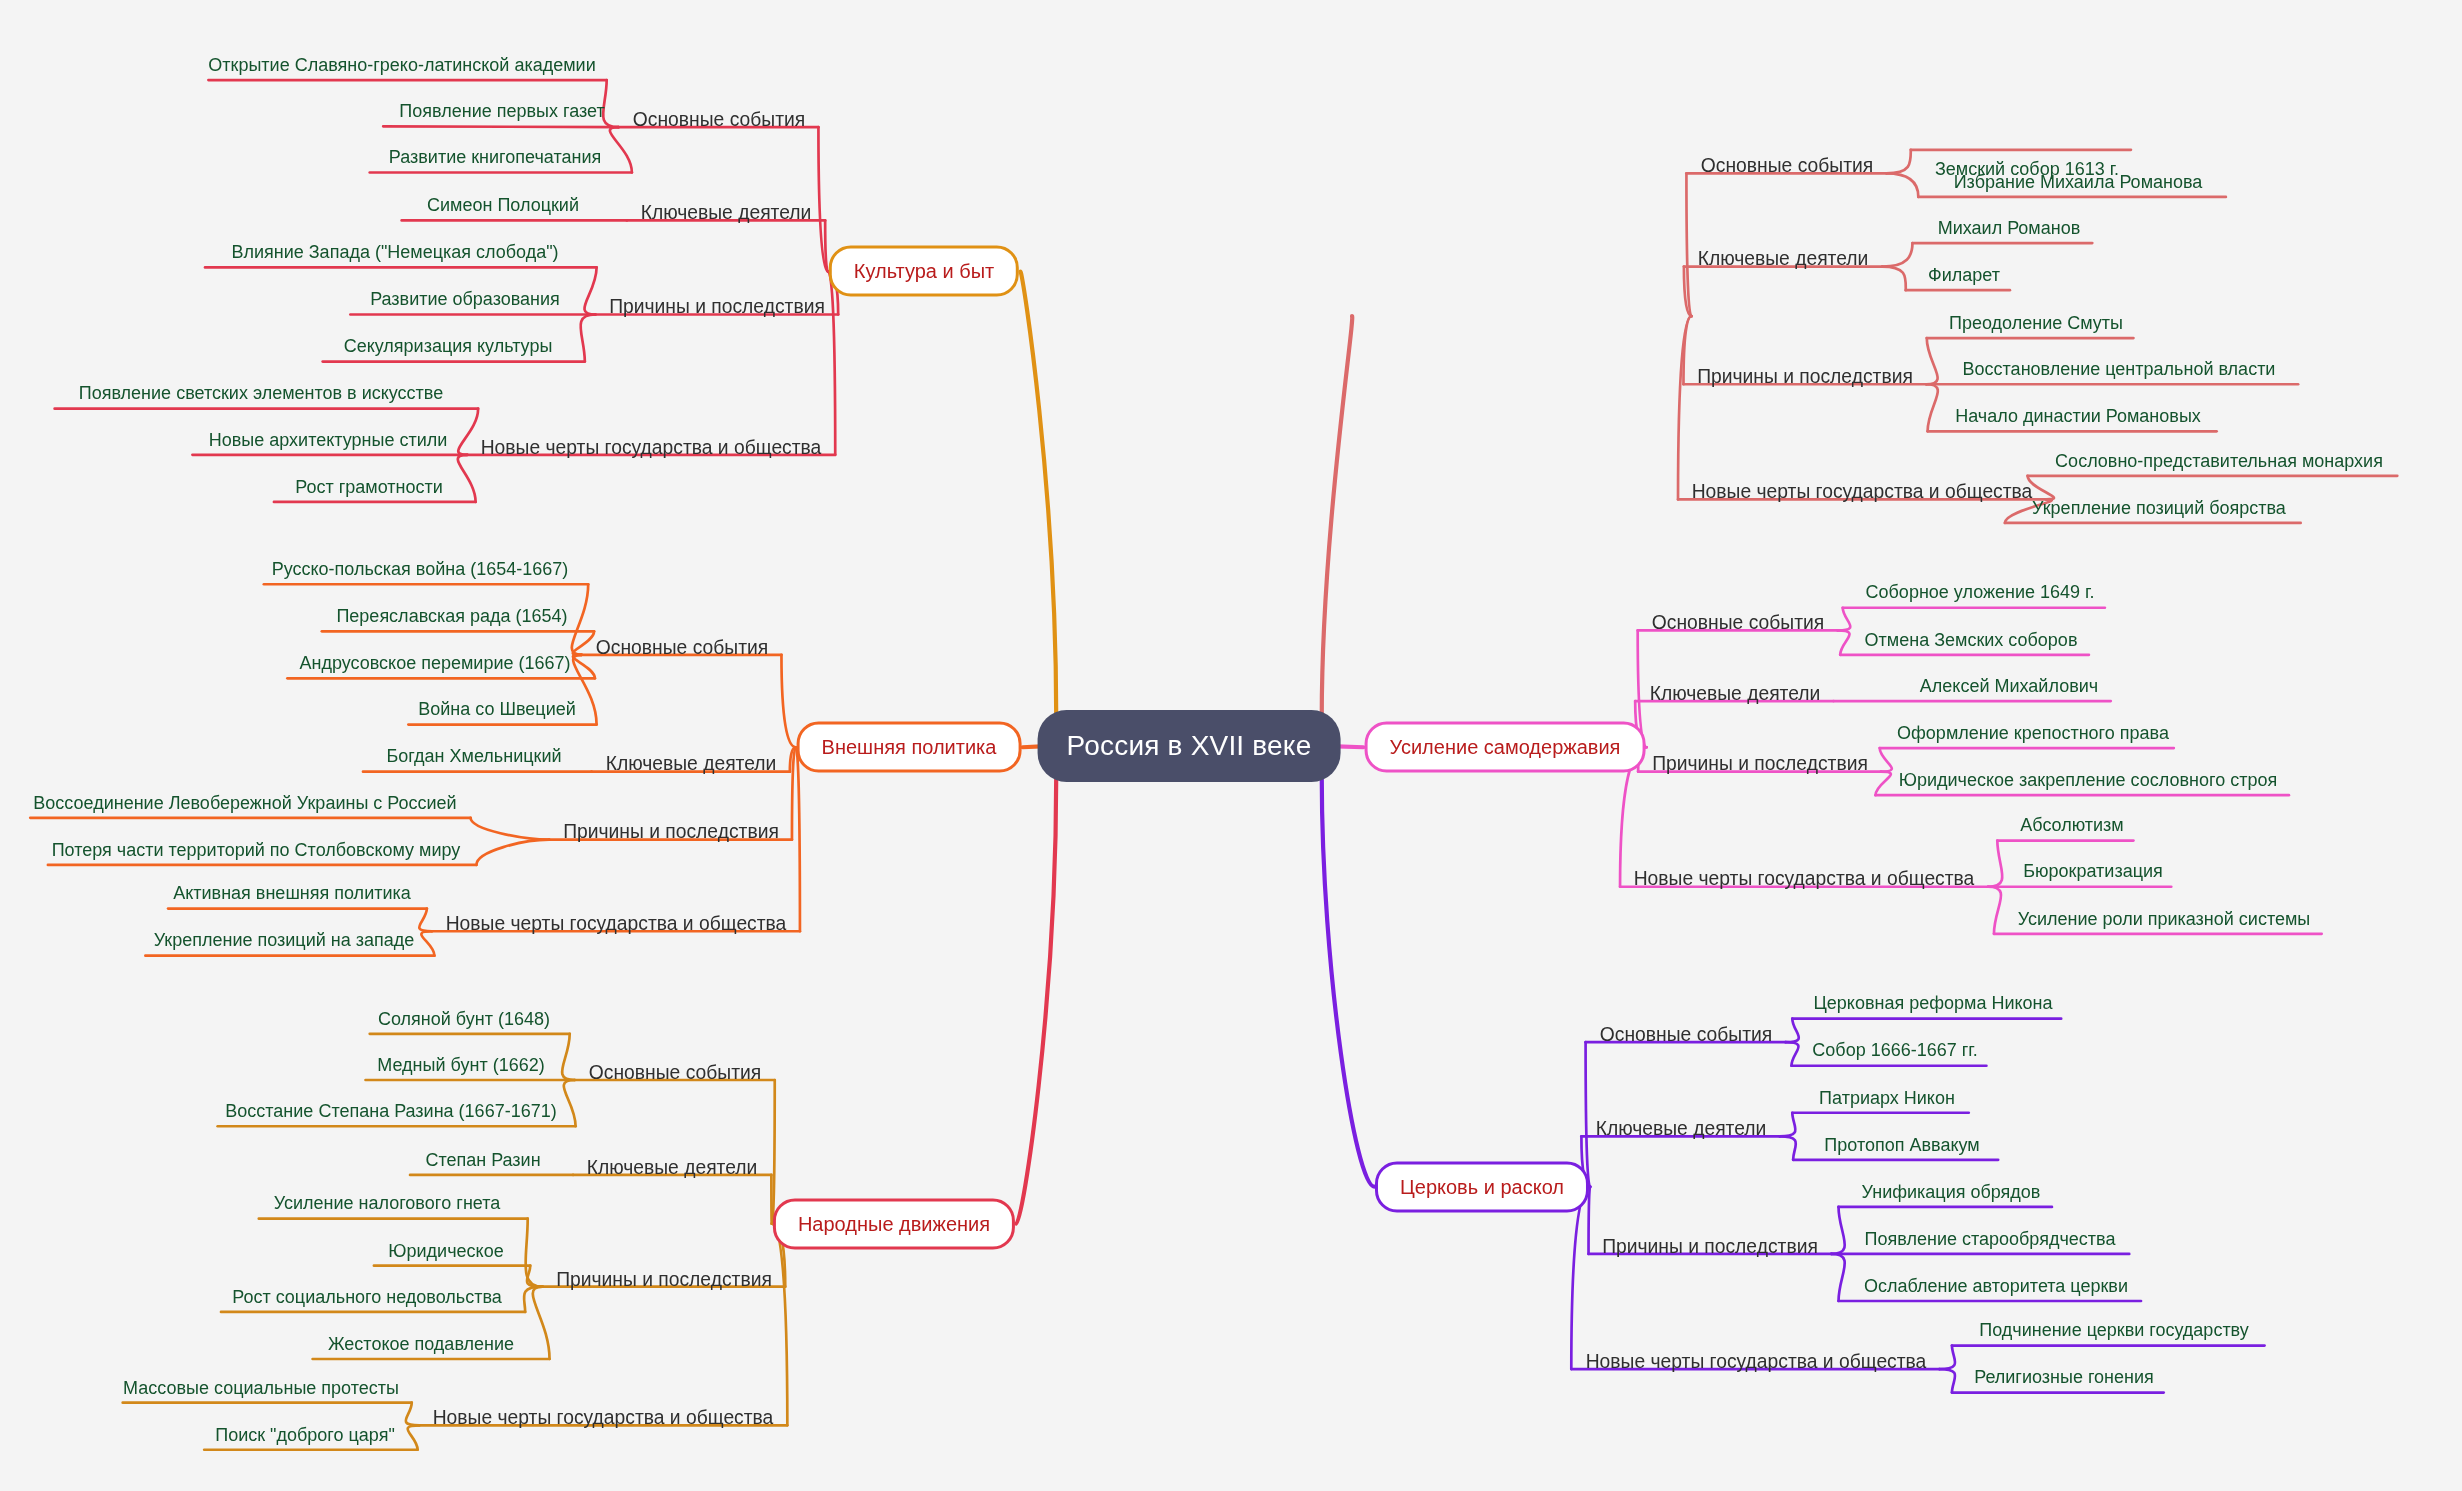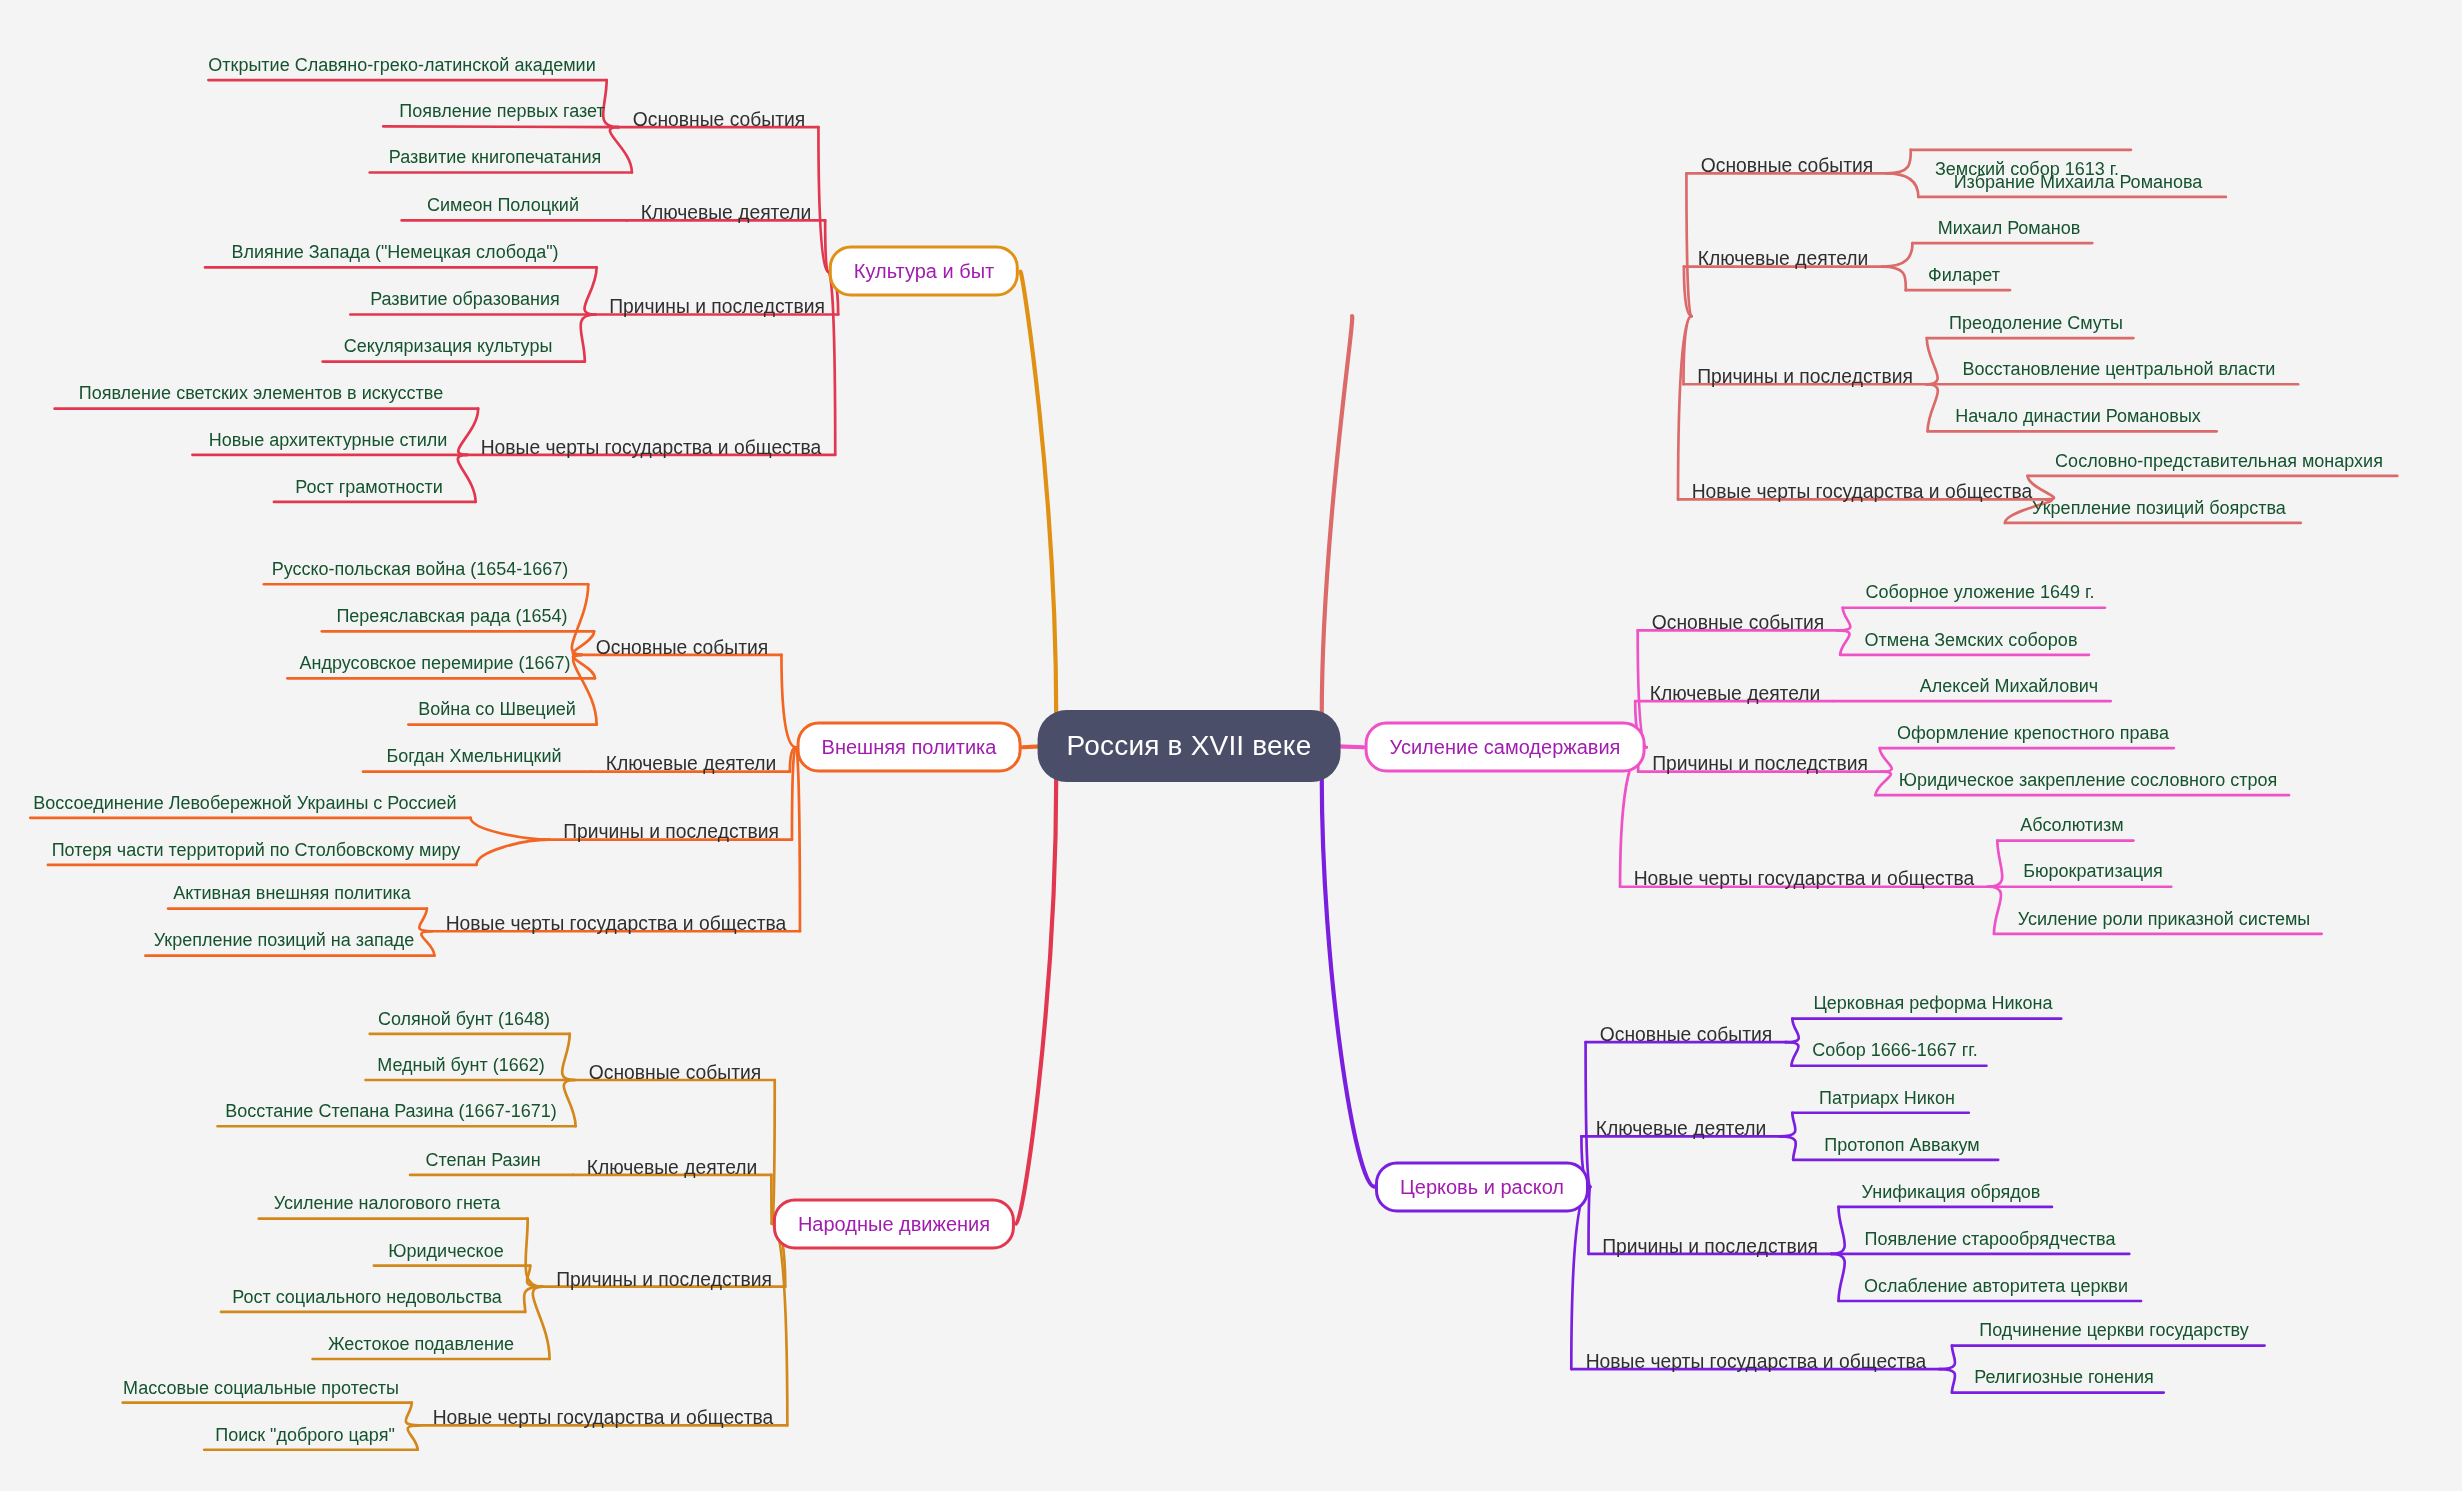--- a/index.html
+++ b/index.html
@@ -3,21 +3,21 @@
 <meta charset="utf-8">
 <style>
   html,body{margin:0;padding:0;background:#f4f4f4;}
   body{font-family:"Liberation Sans","DejaVu Sans",sans-serif;}
   #stage{position:relative;width:2462px;height:1492px;background:#f4f4f4;overflow:hidden;}
   #wires{position:absolute;left:0;top:0;width:2462px;height:1492px;}
   .node{position:absolute;transform:translate(-50%,-50%);box-sizing:border-box;
         display:flex;align-items:center;justify-content:center;white-space:nowrap;}
   .root{background:#4a4e69;color:#ffffff;border-radius:29px;font-size:28px;
         padding:20px 29px;letter-spacing:0.2px;}
-  .branch{background:#ffffff;border-radius:22px;font-size:20px;color:#a21caf;
+  .branch{background:#ffffff;border-radius:22px;font-size:20px;color:#b91c1c;
           padding:11px 22px;border-width:3.4px;border-style:solid;}
   .sub{position:absolute;transform:translate(-50%,-50%);font-size:19.3px;color:#2f2f2f;white-space:nowrap;margin-top:8px;}
   .leaf{position:absolute;transform:translate(-50%,-50%);font-size:18px;color:#14532d;white-space:nowrap;}
 </style>
 </head>
 <body>
 
 <div id="stage">
   <svg id="wires" viewBox="0 0 2930 1775" xmlns="http://www.w3.org/2000/svg">
       <path d="M 1257 852 C 1257 583, 1217 323, 1214.5 323" fill="none" stroke="#E09114" stroke-width="5" stroke-linecap="round"></path>

